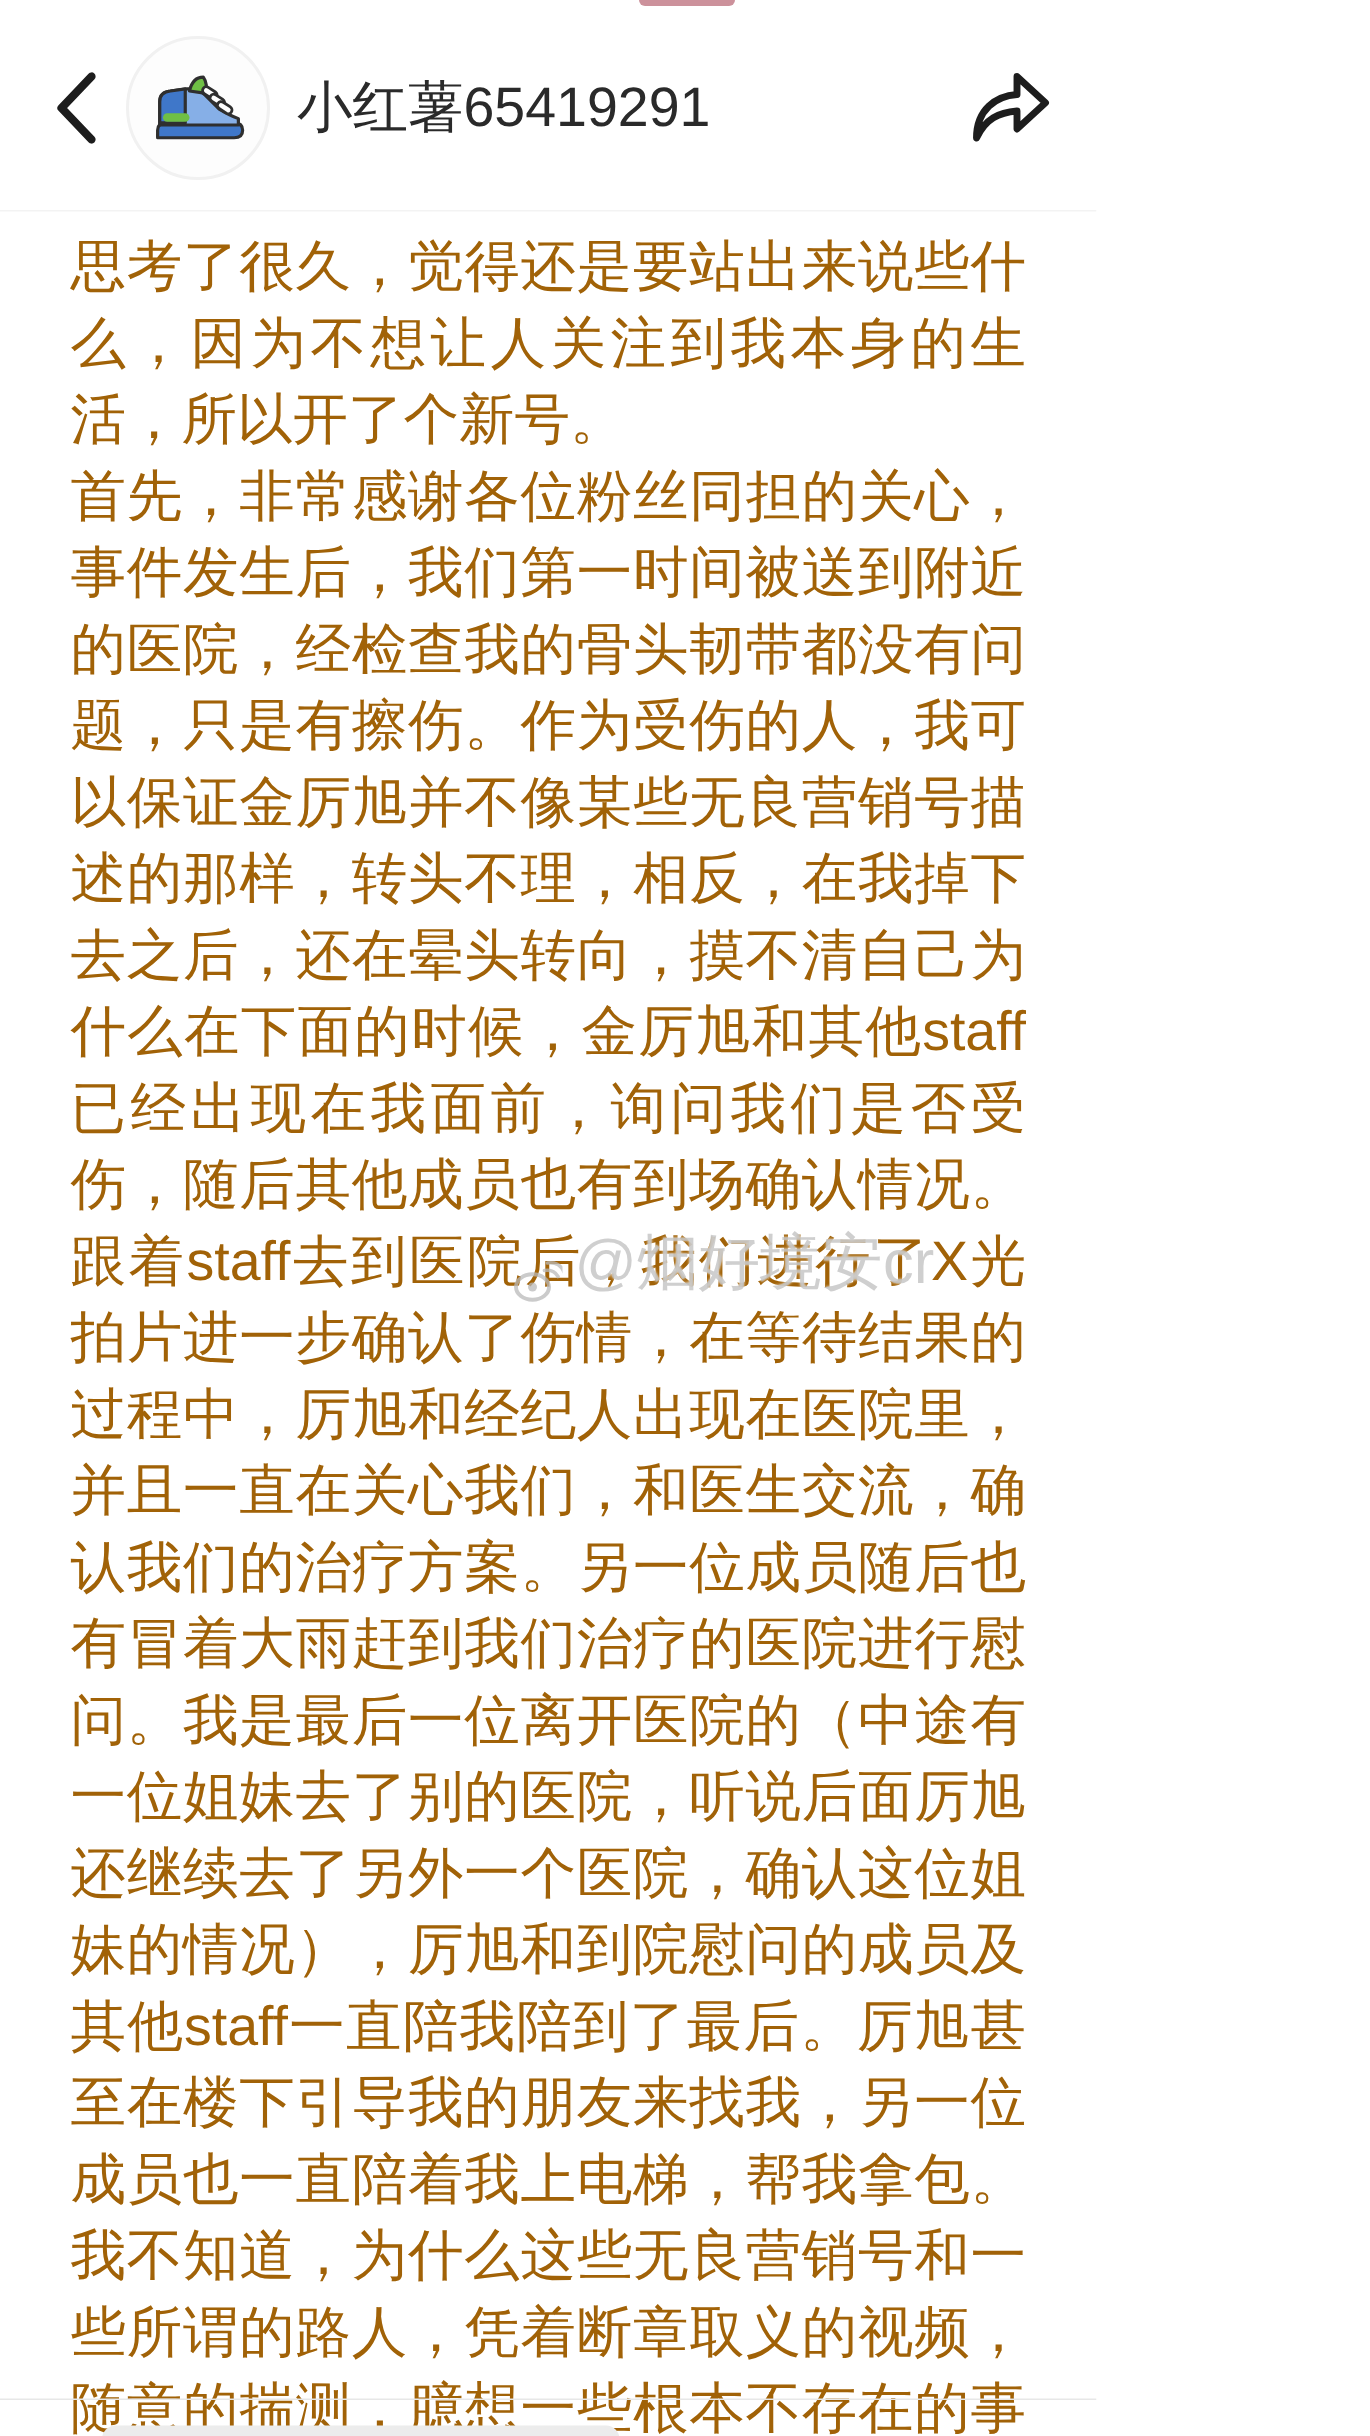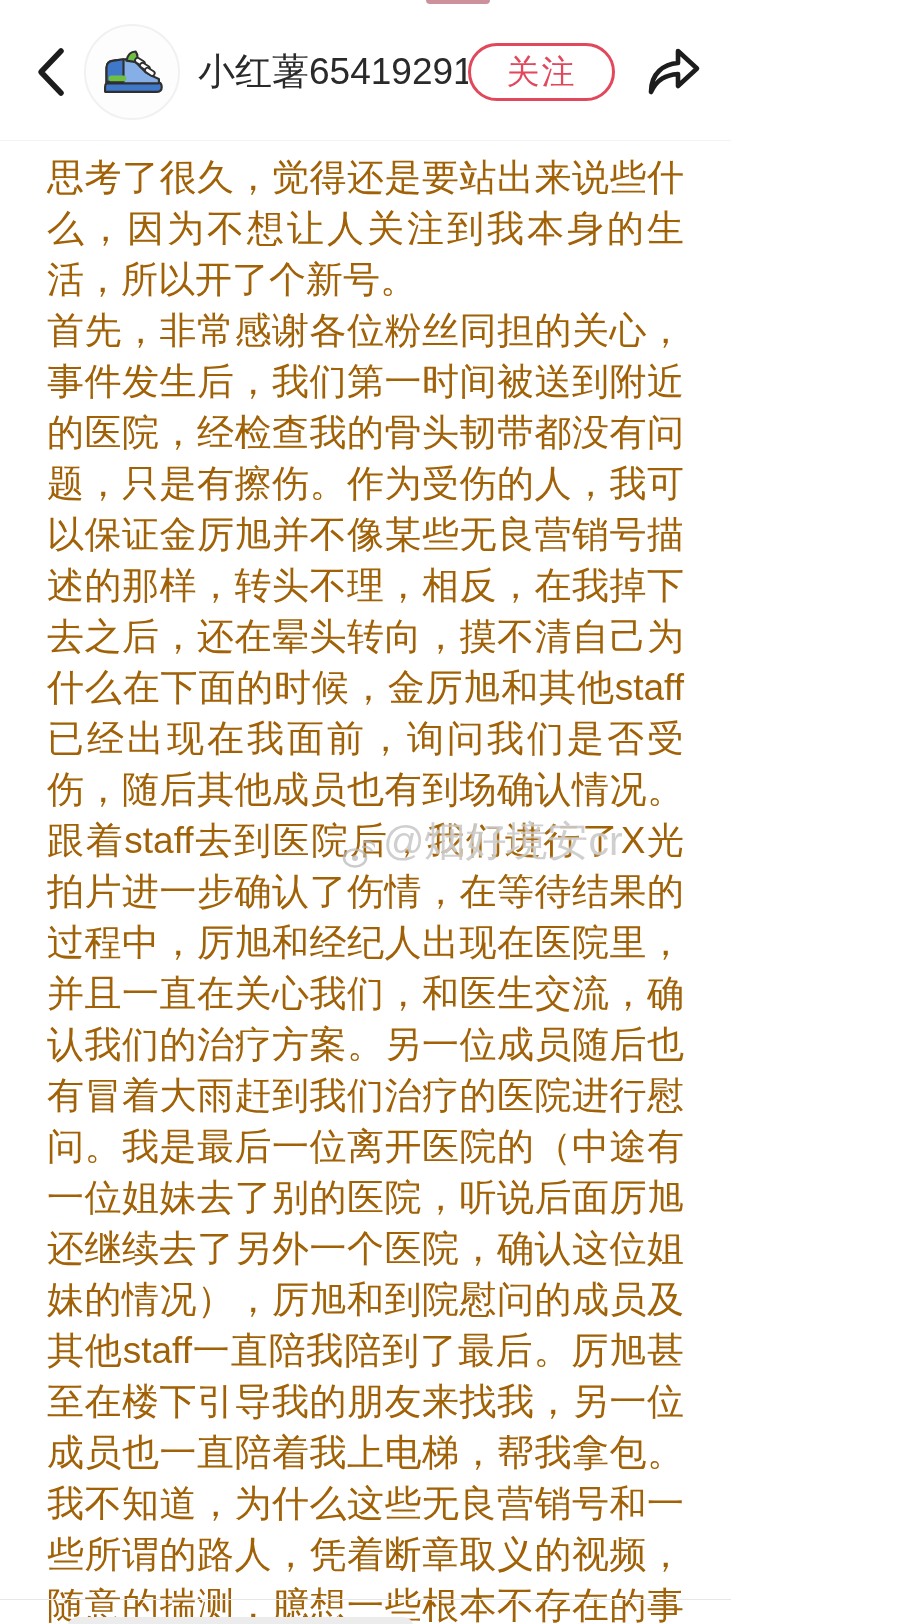--- a/index.html
+++ b/index.html
@@ -83,21 +83,20 @@
         <path d="M40 20 q3 -13 13 -13 q5 7 1 15 z" fill="#6fbf45" stroke="#2f2f2f" stroke-width="3" stroke-linejoin="round"></path>
         <rect x="15" y="41" width="25" height="8" rx="4" fill="#6fbf45"></rect>
         <g fill="#ffffff" stroke="#2f2f2f" stroke-width="2.6">
           <rect x="52" y="18" width="15" height="7" rx="3.5" transform="rotate(33 59 21)"></rect>
           <rect x="59" y="25" width="15" height="7" rx="3.5" transform="rotate(33 66 28)"></rect>
           <rect x="66" y="32" width="15" height="7" rx="3.5" transform="rotate(33 73 35)"></rect>
         </g>
       </svg>
     </div>
     <div class="username">小红薯65419291</div>
-    <button class="follow-btn">关注</button>
     <div class="share-btn">
       <svg width="64" height="64" viewBox="0 0 64 64">
         <path d="M13 52 C13 33 26 24 40 23 L40 11 L59 28.5 L40 46 L40 34 C28 35 19 39 13 52 Z" fill="none" stroke="#1d1d1d" stroke-width="4.6" stroke-linejoin="round" stroke-linecap="round"></path>
       </svg>
     </div>
   </header>
 
   <main class="content">
     <p class="post-body">思考了很久，觉得还是要站出来说些什么，因为不想让人关注到我本身的生活，所以开了个新号。
 首先，非常感谢各位粉丝同担的关心，事件发生后，我们第一时间被送到附近的医院，经检查我的骨头韧带都没有问题，只是有擦伤。作为受伤的人，我可以保证金厉旭并不像某些无良营销号描述的那样，转头不理，相反，在我掉下去之后，还在晕头转向，摸不清自己为什么在下面的时候，金厉旭和其他staff已经出现在我面前，询问我们是否受伤，随后其他成员也有到场确认情况。跟着staff去到医院后，我们进行了X光拍片进一步确认了伤情，在等待结果的过程中，厉旭和经纪人出现在医院里，并且一直在关心我们，和医生交流，确认我们的治疗方案。另一位成员随后也有冒着大雨赶到我们治疗的医院进行慰问。我是最后一位离开医院的（中途有一位姐妹去了别的医院，听说后面厉旭还继续去了另外一个医院，确认这位姐妹的情况），厉旭和到院慰问的成员及其他staff一直陪我陪到了最后。厉旭甚至在楼下引导我的朋友来找我，另一位成员也一直陪着我上电梯，帮我拿包。我不知道，为什么这些无良营销号和一些所谓的路人，凭着断章取义的视频，随意的揣测，臆想一些根本不存在的事情。回到酒店之后，看到这些不实的消息，真的很气愤，所以小心翼翼的写下这篇帖子。</p>

